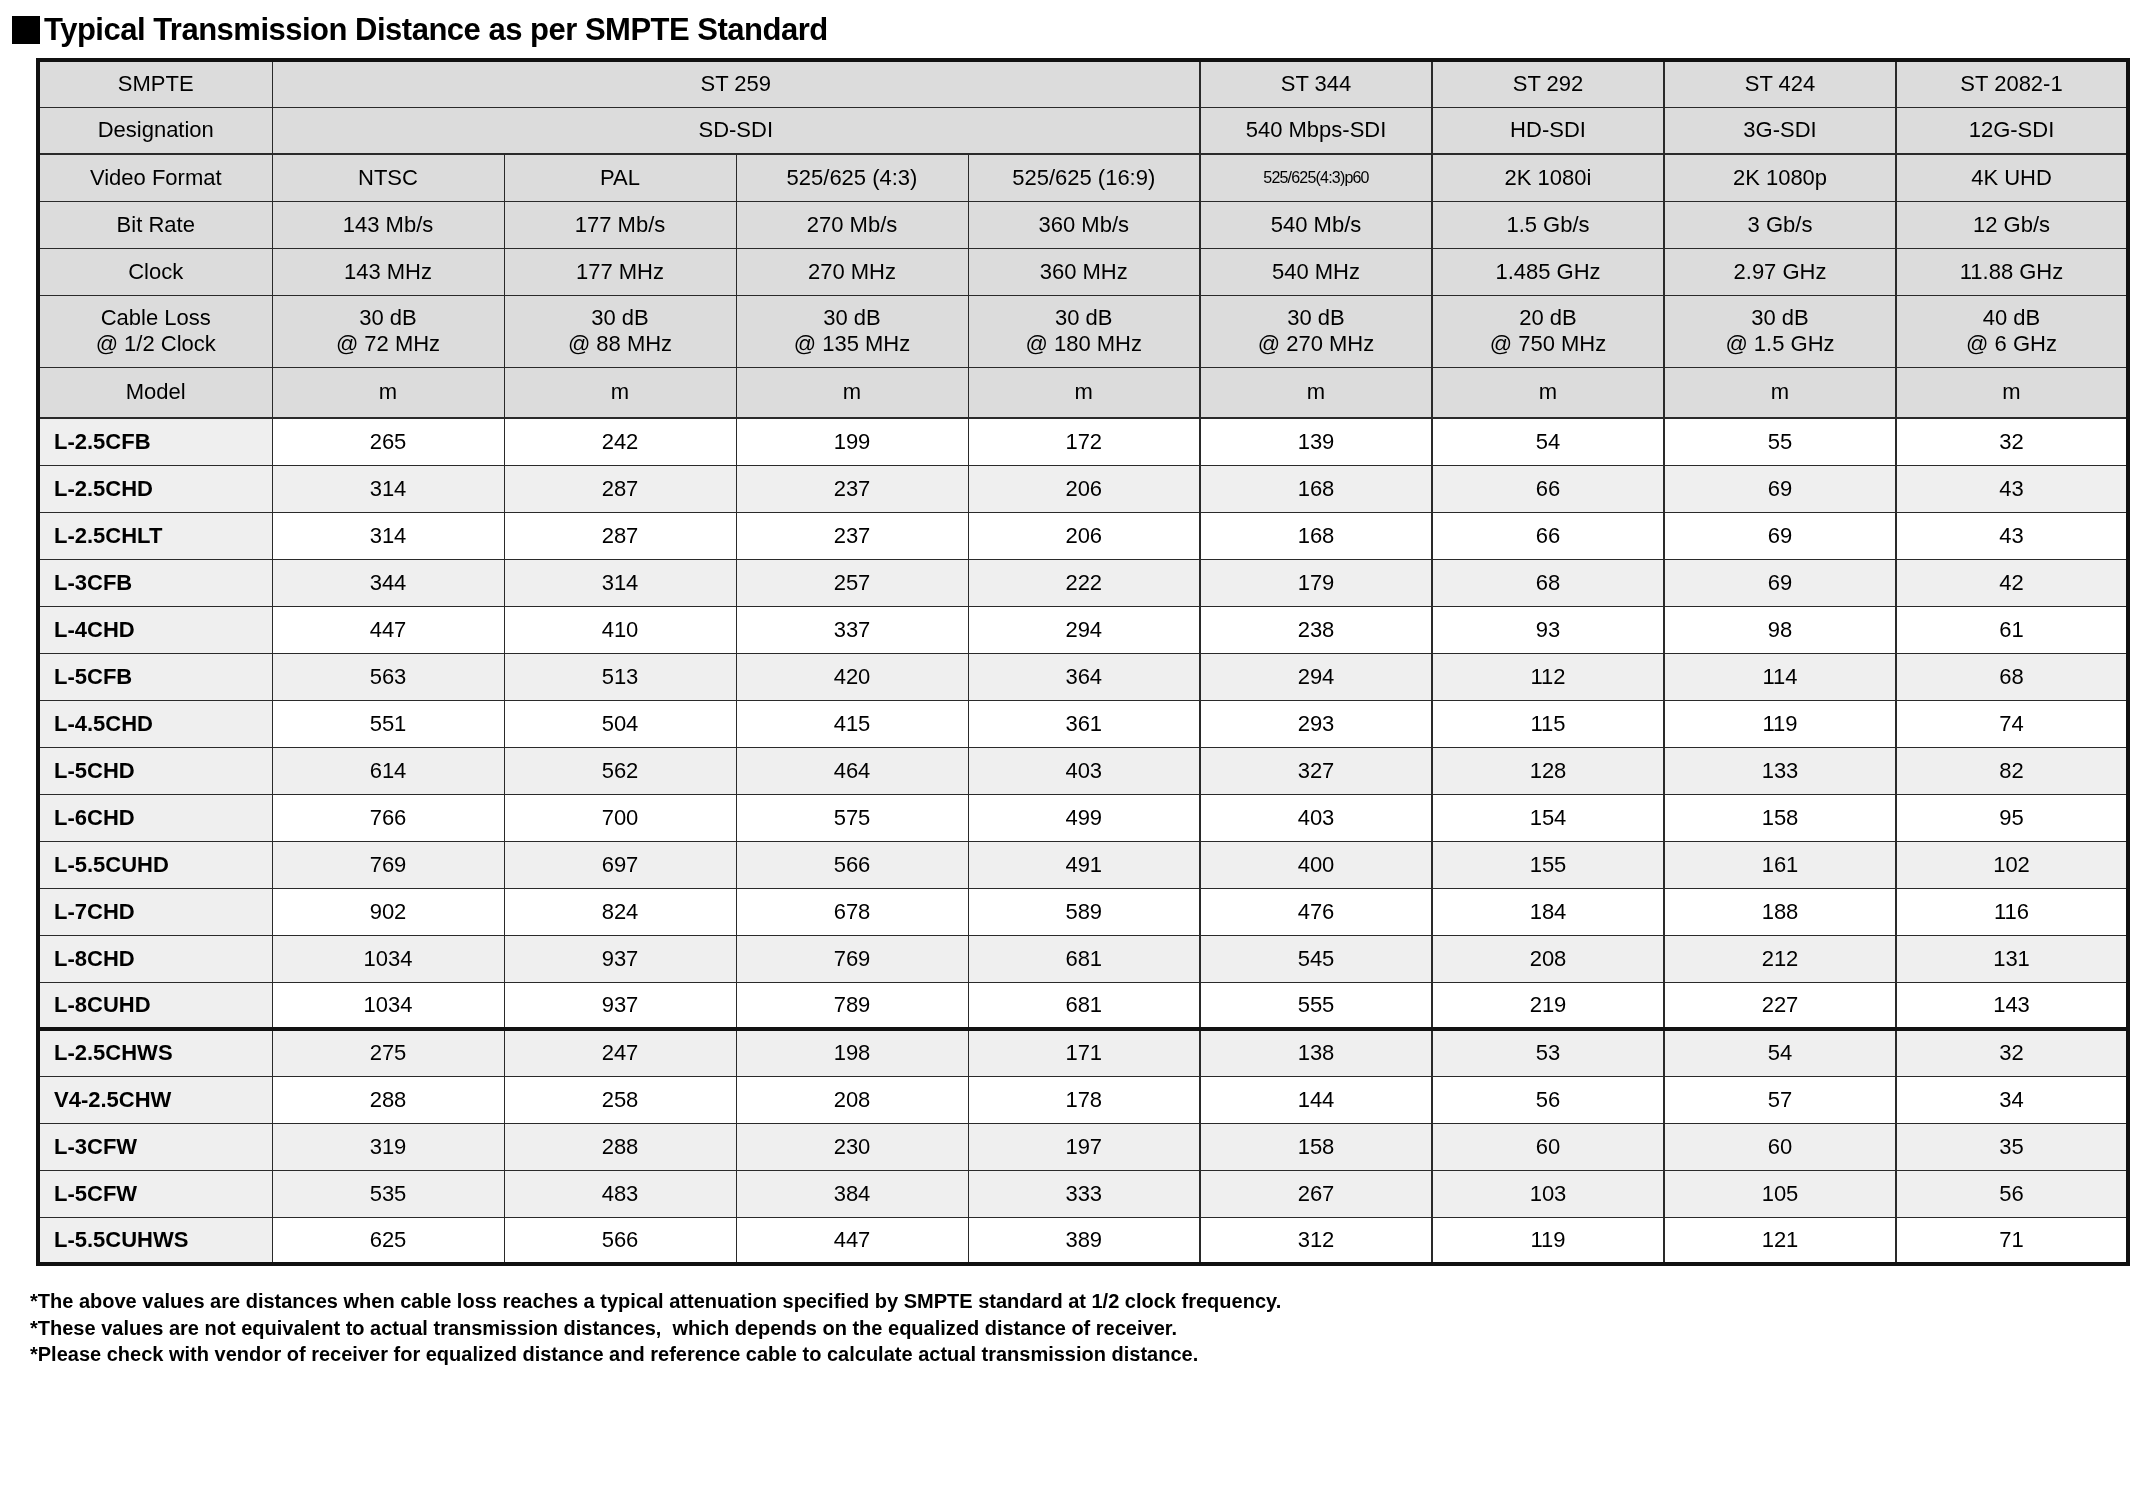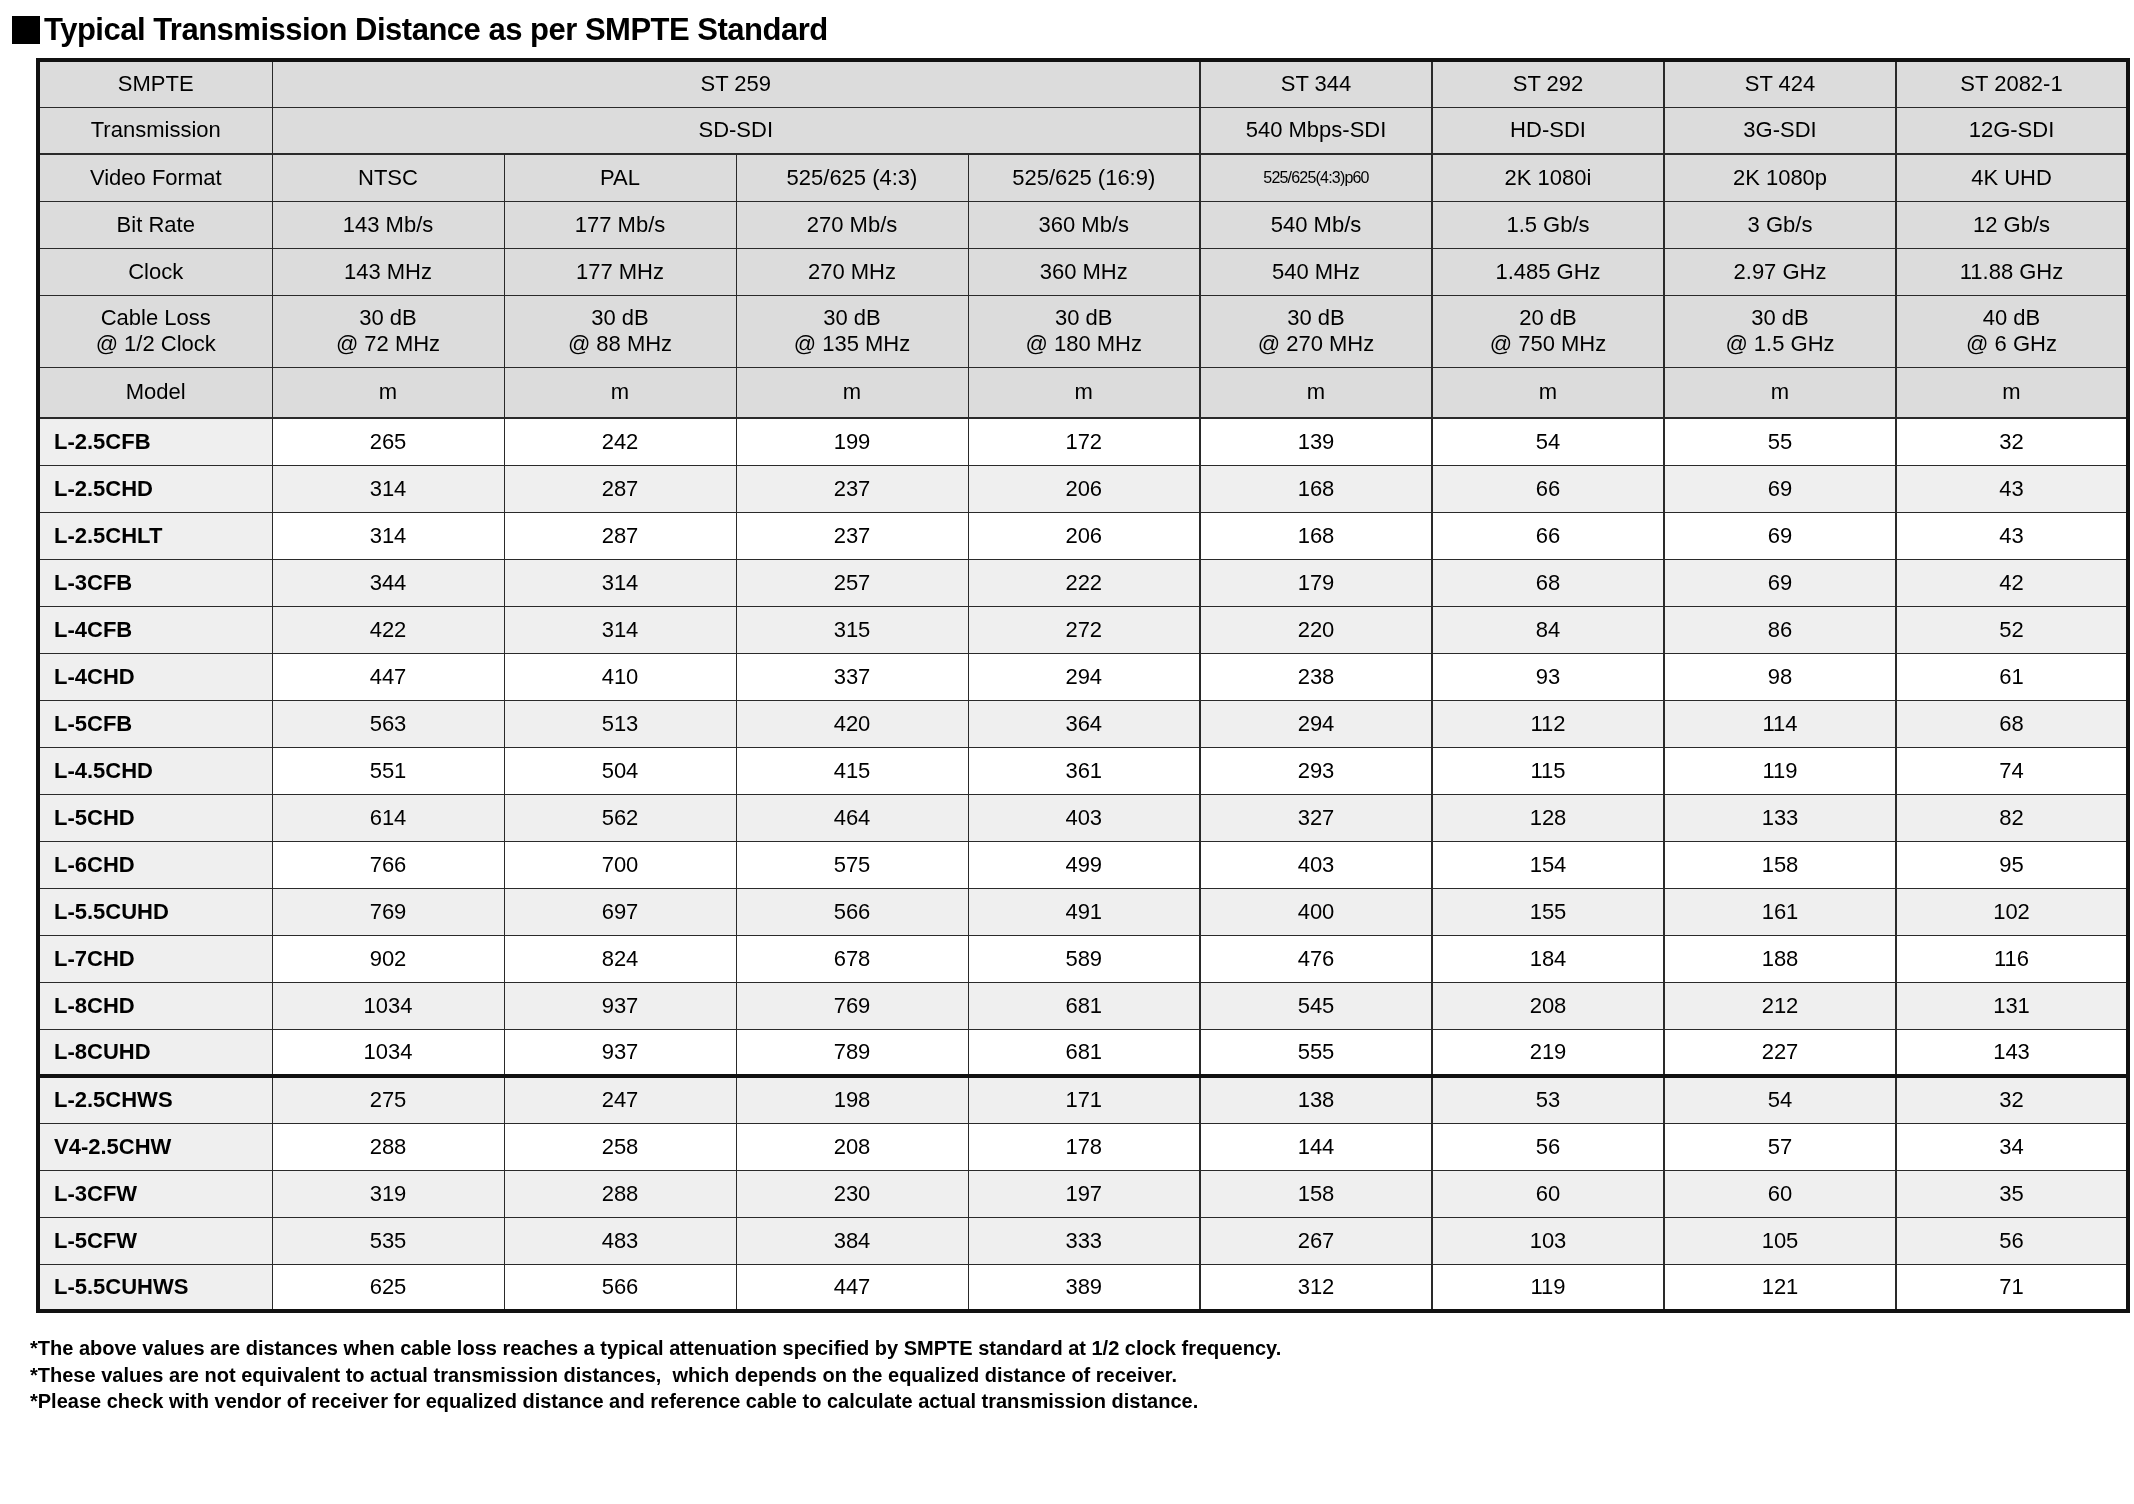--- a/index.html
+++ b/index.html
@@ -81,21 +81,21 @@
   <thead>
     <tr>
       <th>SMPTE</th>
       <th colspan="4">ST 259</th>
       <th class="grp">ST 344</th>
       <th class="grp">ST 292</th>
       <th class="grp">ST 424</th>
       <th class="grp">ST 2082-1</th>
     </tr>
     <tr class="desig-row">
-      <th>Transmission</th>
+      <th>Designation</th>
       <th colspan="4">SD-SDI</th>
       <th class="grp">540 Mbps-SDI</th>
       <th class="grp">HD-SDI</th>
       <th class="grp">3G-SDI</th>
       <th class="grp">12G-SDI</th>
     </tr>
     <tr>
       <th>Video Format</th>
       <th>NTSC</th>
       <th>PAL</th>
@@ -216,31 +216,20 @@
         <td class="model">L-3CFB</td>
         <td class="value">344</td>
         <td class="value">314</td>
         <td class="value">257</td>
         <td class="value">222</td>
         <td class="value grp">179</td>
         <td class="value grp">68</td>
         <td class="value grp">69</td>
         <td class="value grp">42</td>
       </tr>
-      <tr class="stripe">
-        <td class="model">L-4CFB</td>
-        <td class="value">422</td>
-        <td class="value">314</td>
-        <td class="value">315</td>
-        <td class="value">272</td>
-        <td class="value grp">220</td>
-        <td class="value grp">84</td>
-        <td class="value grp">86</td>
-        <td class="value grp">52</td>
-      </tr>
       <tr>
         <td class="model">L-4CHD</td>
         <td class="value">447</td>
         <td class="value">410</td>
         <td class="value">337</td>
         <td class="value">294</td>
         <td class="value grp">238</td>
         <td class="value grp">93</td>
         <td class="value grp">98</td>
         <td class="value grp">61</td>

